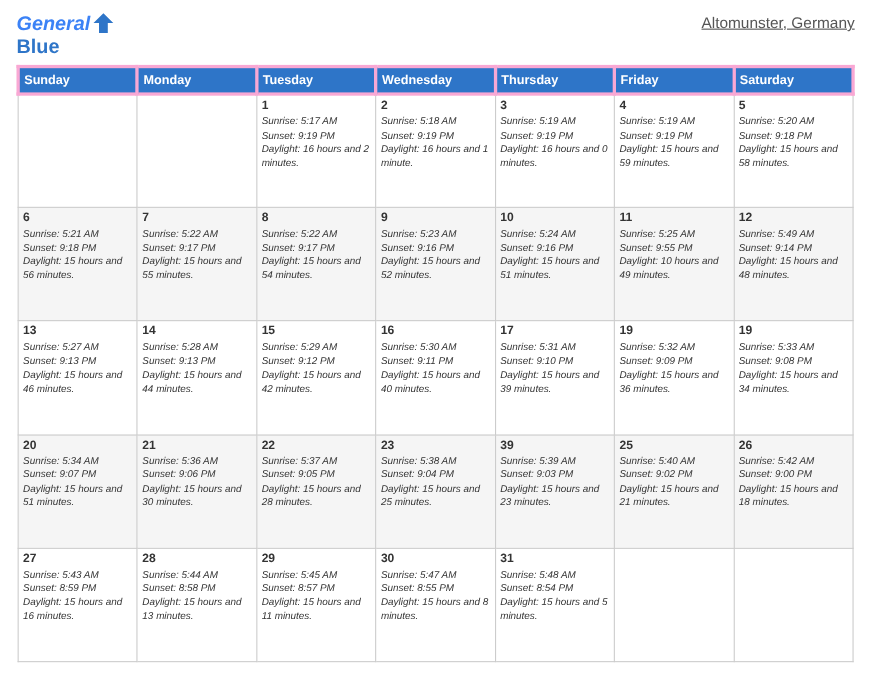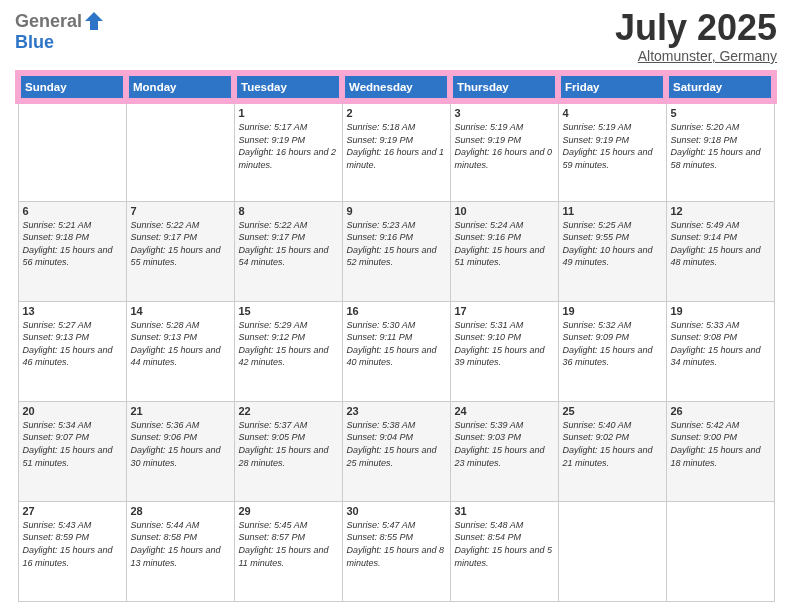--- a/index.html
+++ b/index.html
@@ -50,21 +50,21 @@
       border-collapse: collapse;
       width: 100%;
       table-layout: fixed;
     }
     .calendar th {
       background-color: #2e75c8;
       color: #fff;
       font-size: 11.5px;
       font-weight: bold;
       padding: 5px 4px;
-      border: 6px solid #f9a8d4;
+      border: 3px solid #f9a8d4;
       text-align: left;
     }
     .calendar td {
       border: 1px solid #ccc;
       vertical-align: top;
       padding: 3px 4px;
       font-size: 9.5px;
       color: #333;
       height: 88px;
     }
@@ -89,32 +89,31 @@
     }
   </style>
 </head>
 <body>
 
 <div class="page">
   <div class="header">
     <div class="logo">
       <div>
         <div style="display:flex;align-items:center;">
-          <span class="logo-general" style="font-size:18px;font-weight:bold;color:#737373;">General</span>
+          <span class="logo-general" style="font-size:18px;font-weight:bold;color:#3b82f6;font-style:italic;">General</span>
           <svg width="22" height="22" viewBox="0 0 22 22" style="margin-left:1px;">
             <polygon points="11,2 20,11 15,11 15,20 7,20 7,11 2,11" fill="#2e75c8"></polygon>
           </svg>
         </div>
         <div>
           <span class="logo-blue" style="font-size:18px;font-weight:bold;color:#2e75c8;">Blue</span>
         </div>
       </div>
     </div>
     <div class="title-block">
-      <div class="month-title">July 2025</div>
       <div class="location">Altomunster, Germany</div>
     </div>
   </div>
 
   <table class="calendar">
     <thead>
       <tr>
         <th>Sunday</th>
         <th>Monday</th>
         <th>Tuesday</th>
@@ -312,21 +311,21 @@
       </td>
           <td>
         <span class="day-number">23</span>
         <div class="day-info">
           <div>Sunrise: 5:38 AM</div>
           <div>Sunset: 9:04 PM</div>
           <div>Daylight: 15 hours and 25 minutes.</div>
         </div>
       </td>
           <td>
-        <span class="day-number">24</span>
+        <span class="day-number">39</span>
         <div class="day-info">
           <div>Sunrise: 5:39 AM</div>
           <div>Sunset: 9:03 PM</div>
           <div>Daylight: 15 hours and 23 minutes.</div>
         </div>
       </td>
           <td>
         <span class="day-number">25</span>
         <div class="day-info">
           <div>Sunrise: 5:40 AM</div>

